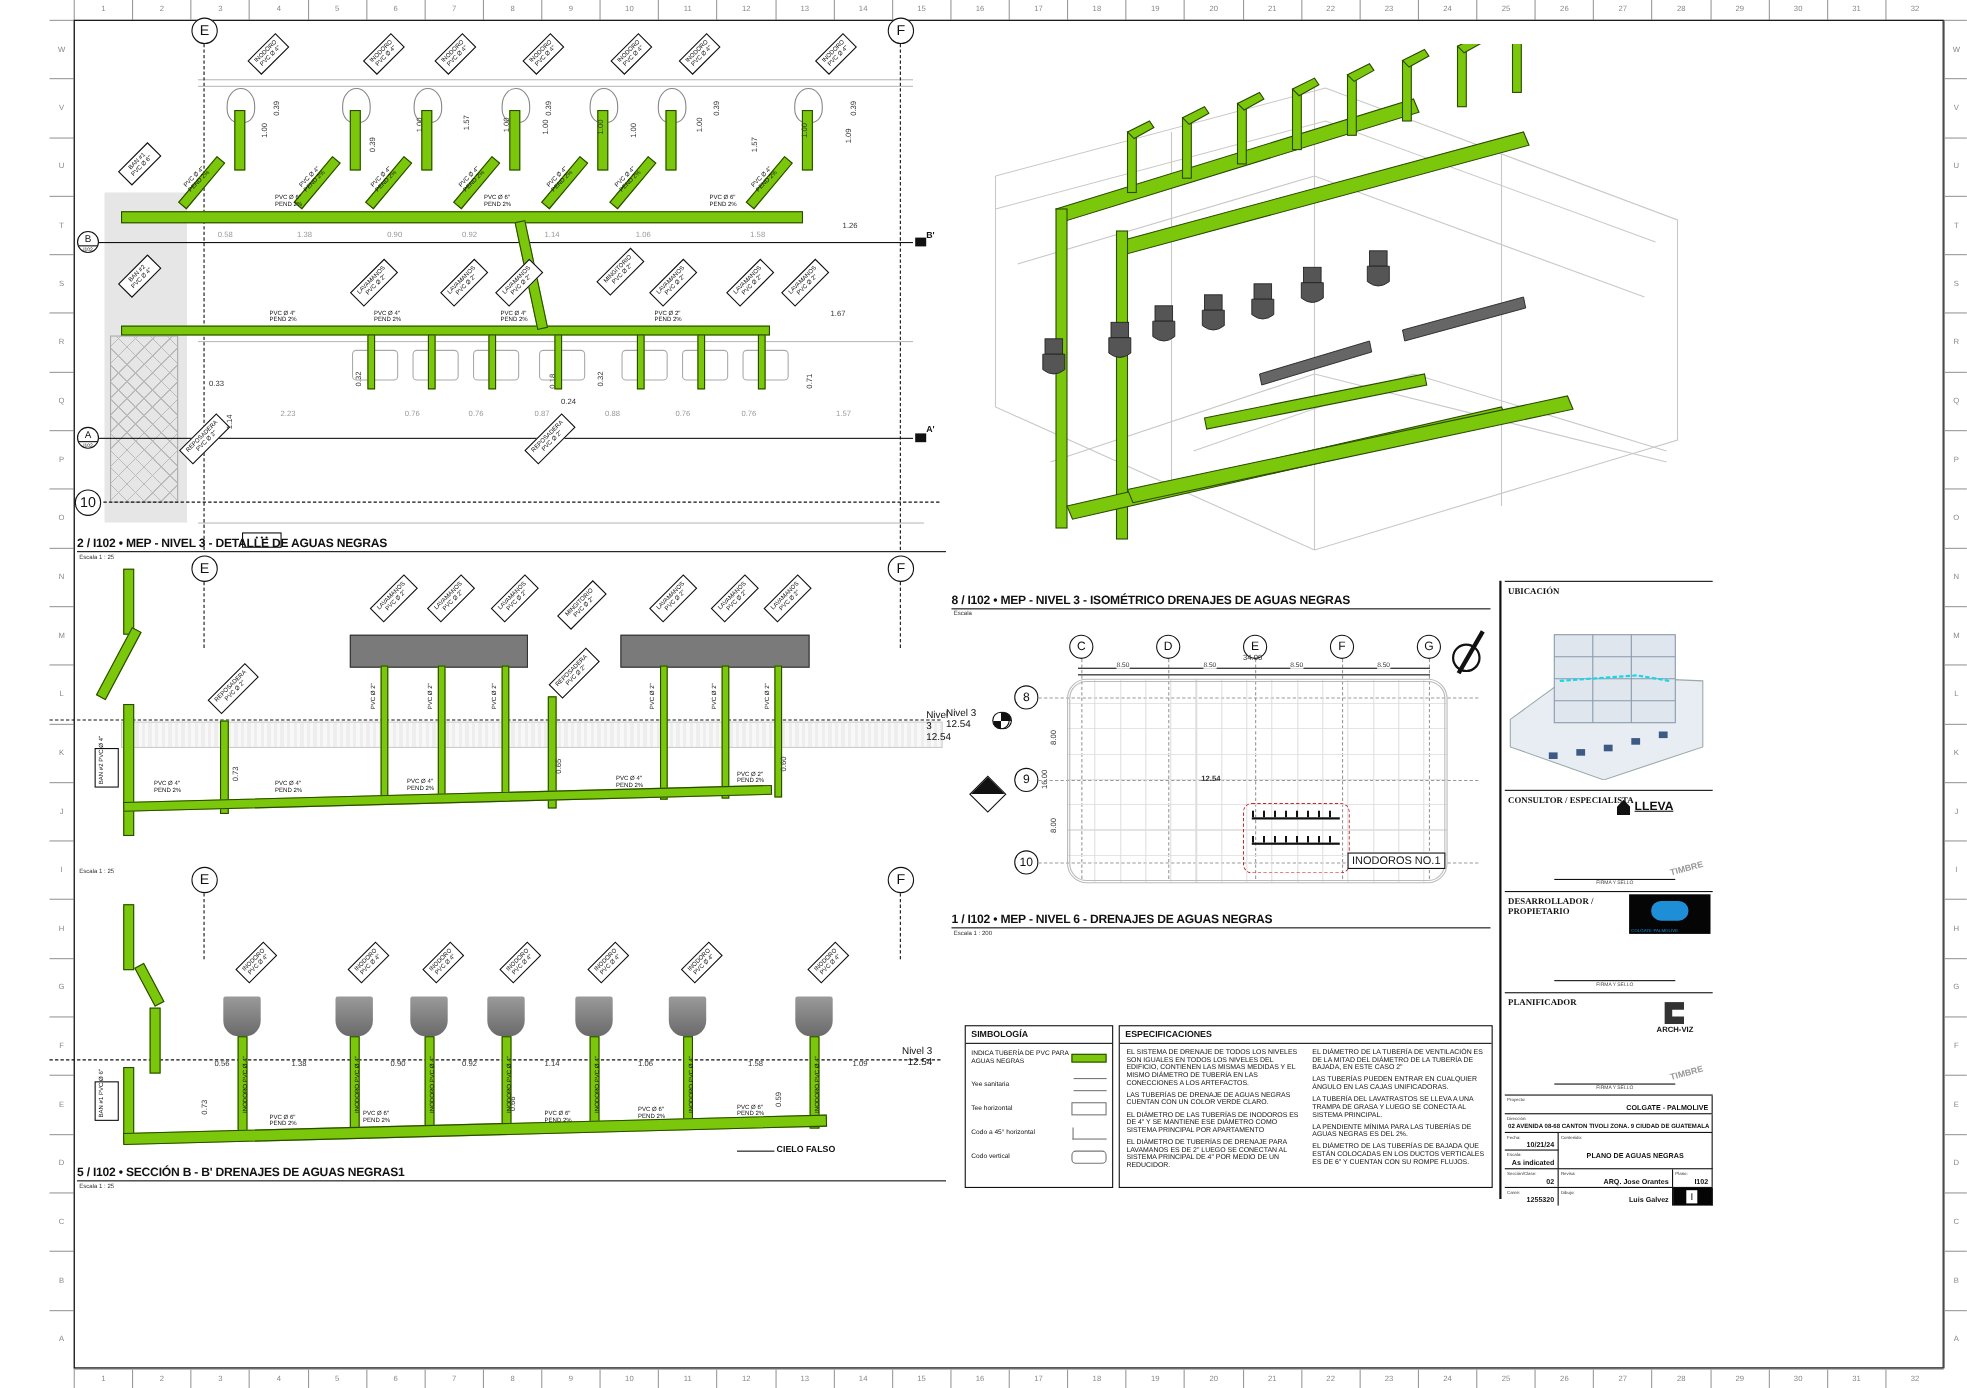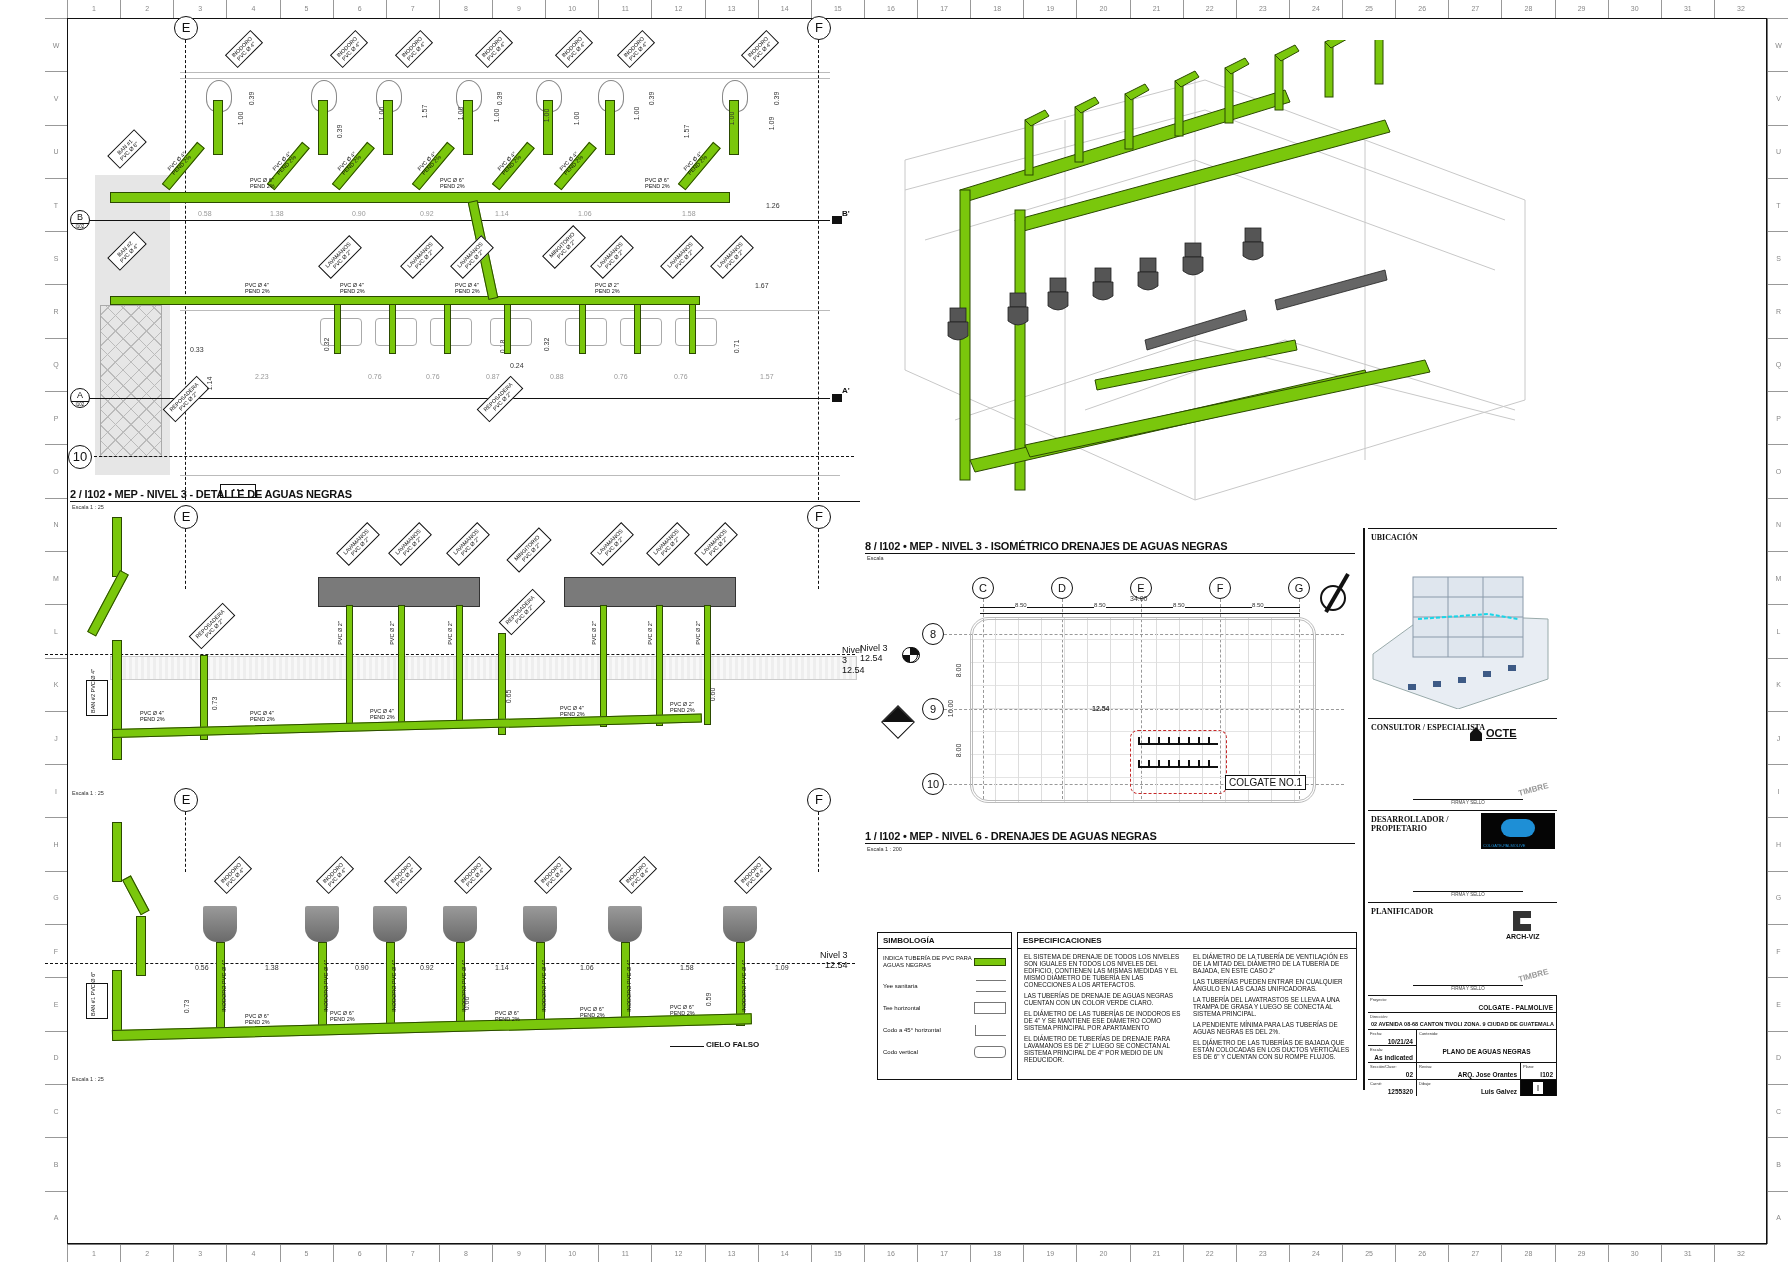--- a/index.html
+++ b/index.html
@@ -513,20 +513,21 @@
     <div class="pipe-label" style="left:425px;top:222px;width:40px;white-space:normal;">PVC Ø 6" PEND 2%</div>
     <div class="pipe-label" style="left:510px;top:218px;width:40px;white-space:normal;">PVC Ø 6" PEND 2%</div>
     <div class="pipe-label" style="left:600px;top:216px;width:40px;white-space:normal;">PVC Ø 6" PEND 2%</div>
     <div style="position:absolute;left:636px;top:252px;font-size:8px;font-weight:bold;">CIELO FALSO</div>
     <div style="position:absolute;left:600px;top:258px;width:34px;border-top:1px solid #111;"></div>
     <div style="position:absolute;left:750px;top:162px;font-size:9px;text-align:right;">
       <div>Nivel 3</div>
       <div>12.54</div>
     </div>
   </div>
+  <div class="view-title" style="left:70px;top:1060px;width:790px;">5 / I102 • SECCIÓN B - B' DRENAJES DE AGUAS NEGRAS1</div>
   <div class="view-scale" style="left:72px;top:1076px;">Escala 1 : 25</div>
 
   <div class="view" style="left:880px;top:575px;width:480px;height:250px;">
     <div id="kp-cols">
         <div class="grid-bubble" style="left:92px;top:2px;width:20px;height:20px;line-height:20px;font-size:11px;">C</div>
         <div style="position:absolute;left:103px;top:24px;width:1px;height:200px;border-left:1px dashed #999;"></div>
         <div class="grid-bubble" style="left:171px;top:2px;width:20px;height:20px;line-height:20px;font-size:11px;">D</div>
         <div style="position:absolute;left:182px;top:24px;width:1px;height:200px;border-left:1px dashed #999;"></div>
         <div class="grid-bubble" style="left:250px;top:2px;width:20px;height:20px;line-height:20px;font-size:11px;">E</div>
         <div style="position:absolute;left:261px;top:24px;width:1px;height:200px;border-left:1px dashed #999;"></div>
@@ -560,21 +561,21 @@
       <div>Nivel 3</div>
       <div>12.54</div>
     </div>
     <div style="position:absolute;left:22px;top:72px;width:14px;height:14px;border-radius:50%;background:conic-gradient(#111 0 25%,#fff 25% 50%,#111 50% 75%,#fff 75%);border:1px solid #111;"></div>
     <div class="dim" style="left:212px;top:130px;font-weight:bold;">12.54</div>
     <div style="position:absolute;left:6px;top:135px;width:22px;height:22px;transform:rotate(45deg);border:1.5px solid #111;border-top-color:#111;background:linear-gradient(135deg,#111 50%,#fff 50%);"></div>
 
     <div style="position:absolute;left:250px;top:155px;width:95px;height:62px;border:1.3px dashed #c62828;border-radius:8px;"></div>
     <div style="position:absolute;left:258px;top:162px;width:80px;height:6px;border-bottom:2px solid #111;background:repeating-linear-gradient(90deg,#111 0 2px,transparent 2px 10px);"></div>
     <div style="position:absolute;left:258px;top:185px;width:80px;height:6px;border-bottom:2px solid #111;background:repeating-linear-gradient(90deg,#111 0 2px,transparent 2px 10px);"></div>
-    <div style="position:absolute;left:345px;top:200px;border:1px solid #111;background:#fff;font-size:10px;padding:1px 3px;">COLGATE NO.1</div>
+    <div style="position:absolute;left:345px;top:200px;border:1px solid #111;background:#fff;font-size:10px;padding:1px 3px;">INODOROS NO.1</div>
 
     <div style="position:absolute;left:440px;top:10px;width:22px;height:22px;border:2px solid #111;border-radius:50%;"></div>
     <div style="position:absolute;left:455px;top:-4px;width:4px;height:44px;background:#111;transform:rotate(30deg);"></div>
   </div>
   <div class="view-title" style="left:865px;top:830px;width:490px;">1 / I102 • MEP - NIVEL 6 - DRENAJES DE AGUAS NEGRAS</div>
   <div class="view-scale" style="left:867px;top:846px;">Escala 1 : 200</div>
 
   <div class="panel" style="left:877px;top:932px;width:135px;height:148px;">
     <div class="panel-h">SIMBOLOGÍA</div>
     <div class="legend-row" style="height:26px;">
@@ -636,21 +637,21 @@
           <rect x="40" y="125" width="8" height="6"></rect>
           <rect x="65" y="122" width="8" height="6"></rect>
           <rect x="90" y="118" width="8" height="6"></rect>
           <rect x="115" y="112" width="8" height="6"></rect>
           <rect x="140" y="106" width="8" height="6"></rect>
         </g>
     </svg>
   </div>
   <div class="tb-section" style="top:718px;height:92px;">
     <div class="tb-label">CONSULTOR / ESPECIALISTA</div>
-    <div style="position:absolute;left:118px;top:8px;font-size:11px;font-weight:bold;text-decoration:underline;">OCTE</div>
+    <div style="position:absolute;left:118px;top:8px;font-size:11px;font-weight:bold;text-decoration:underline;">LLEVA</div>
     <div style="position:absolute;left:102px;top:8px;width:12px;height:14px;background:#111;clip-path:polygon(50% 0,100% 45%,100% 100%,0 100%,0 45%);"></div>
     <div class="firma" style="left:45px;top:80px;width:110px;">FIRMA Y SELLO</div>
     <div class="timbre" style="left:150px;top:66px;">TIMBRE</div>
   </div>
   <div class="tb-section" style="top:810px;height:92px;">
     <div class="tb-label" style="width:110px;">DESARROLLADOR / PROPIETARIO</div>
     <div style="position:absolute;left:113px;top:2px;width:74px;height:36px;background:#050505;">
       <div style="position:absolute;left:20px;top:6px;width:34px;height:18px;background:#1e8fd6;border-radius:9px;"></div>
       <div style="position:absolute;left:2px;bottom:1px;font-size:4px;color:#1e8fd6;">COLGATE-PALMOLIVE</div>
     </div>

